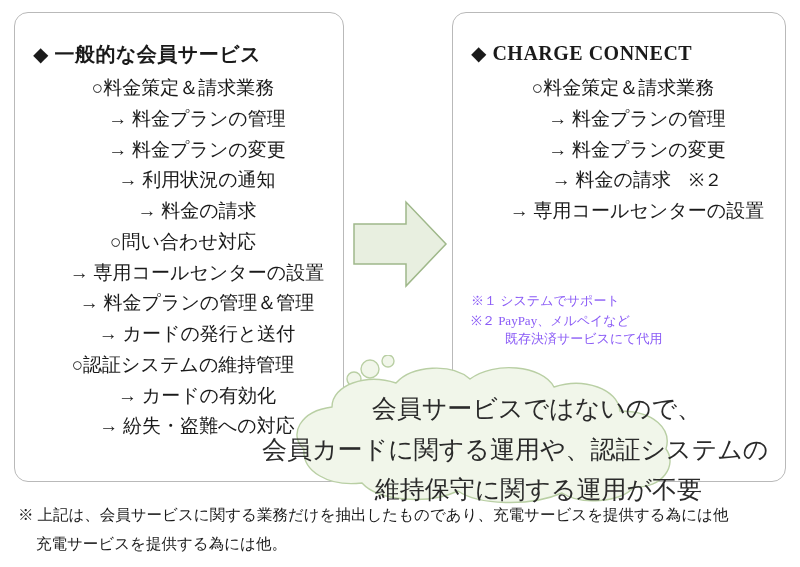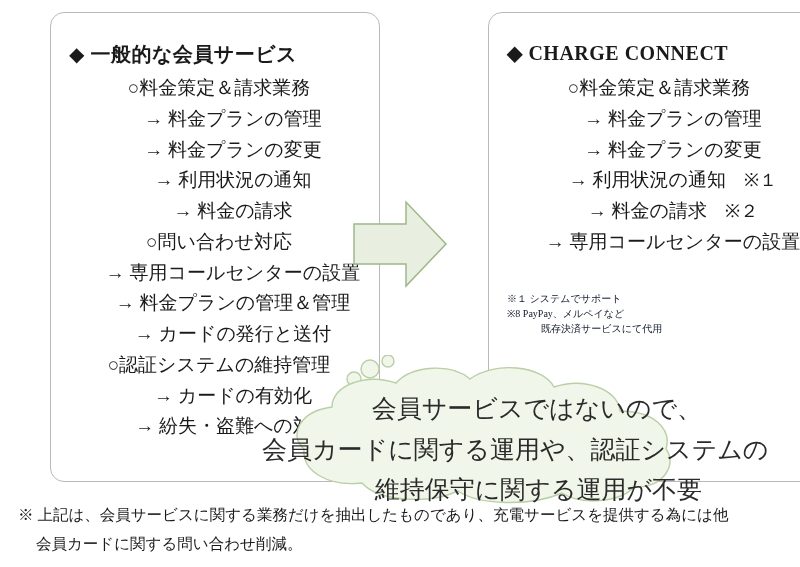--- a/index.html
+++ b/index.html
@@ -21,21 +21,20 @@
     height: 567px;
   }
 
   
   .panel {
     position: absolute;
     border: 1px solid #b9b9b9;
     border-radius: 14px;
     background: #ffffff;
     box-sizing: border-box;
-    margin-left: 36px;
   }
   .panel-left {
     left: 14px;
     top: 12px;
     width: 330px;
     height: 470px;
   }
   .panel-right {
     left: 452px;
     top: 12px;
@@ -51,21 +50,20 @@
   }
   .panel-left .panel-title {
     position: absolute;
     left: 18px;
     top: 28px;
   }
   .panel-right .panel-title {
     position: absolute;
     left: 18px;
     top: 28px;
-    font-family: Liberation Serif, serif;
   }
 
   .items {
     position: absolute;
     left: 16px;
     top: 60px;
     right: 8px;
     text-align: center;
   }
   .item {
@@ -84,30 +82,31 @@
     margin-left: 18px;
     font-size: 18px;
   }
 
   
   .footnotes {
     position: absolute;
     left: 18px;
     top: 278px;
     right: 10px;
-    font-size: 10px;
+    font-size: 13px;
     line-height: 1.5;
-    color: #0f172a;
+    color: #8b5cf6;
   }
   .footnote {
     white-space: nowrap;
   }
   .footnote .cont {
     display: block;
     padding-left: 34px;
+    font-family: Liberation Mono, monospace;
   }
 
   
   .arrow {
     position: absolute;
     left: 352px;
     top: 198px;
     width: 96px;
     height: 92px;
   }
@@ -188,36 +187,33 @@
       <div class="item lvl0">
         <span>○料金策定＆請求業務</span>
       </div>
       <div class="item lvl1">
         <span>→ 料金プランの管理</span>
       </div>
       <div class="item lvl1">
         <span>→ 料金プランの変更</span>
       </div>
       <div class="item lvl1">
-        <span>→ 利用状況の通知</span><span class="note">※１</span>
-      </div>
-      <div class="item lvl1">
         <span>→ 料金の請求</span><span class="note">※２</span>
       </div>
       <div class="item lvl1">
         <span>→ 専用コールセンターの設置</span>
       </div>
     </div>
 
     <div class="footnotes">
       <div class="footnote">
         <span>※１ システムでサポート</span>
       </div>
       <div class="footnote">
-        <span>※8 PayPay、メルペイなど</span>
+        <span>※２ PayPay、メルペイなど</span>
         <span class="cont">既存決済サービスにて代用</span>
       </div>
     </div>
   </div>
 
   <div class="cloud">
     <svg width="440" height="150" viewBox="0 0 440 150">
       <g fill="#f1f6ea" stroke="#b9cfa4" stroke-width="1.4">
         <circle cx="108" cy="14" r="9"></circle>
         <circle cx="126" cy="6" r="6"></circle>
@@ -238,16 +234,16 @@
     </svg>
     <div class="cloud-text">
       <div>会員サービスではないので、</div>
       <div>会員カードに関する運用や、認証システムの</div>
       <div>維持保守に関する運用が不要</div>
     </div>
   </div>
 
   <div class="bottom-note">
     <div class="l1">※ 上記は、会員サービスに関する業務だけを抽出したものであり、充電サービスを提供する為には他</div>
-    <div class="l2">会員カードに関する問い合わせ削減。</div>
+    <div class="l2">充電サービスを提供する為には他。</div>
   </div>
 
 </div>
 
 </body></html>

